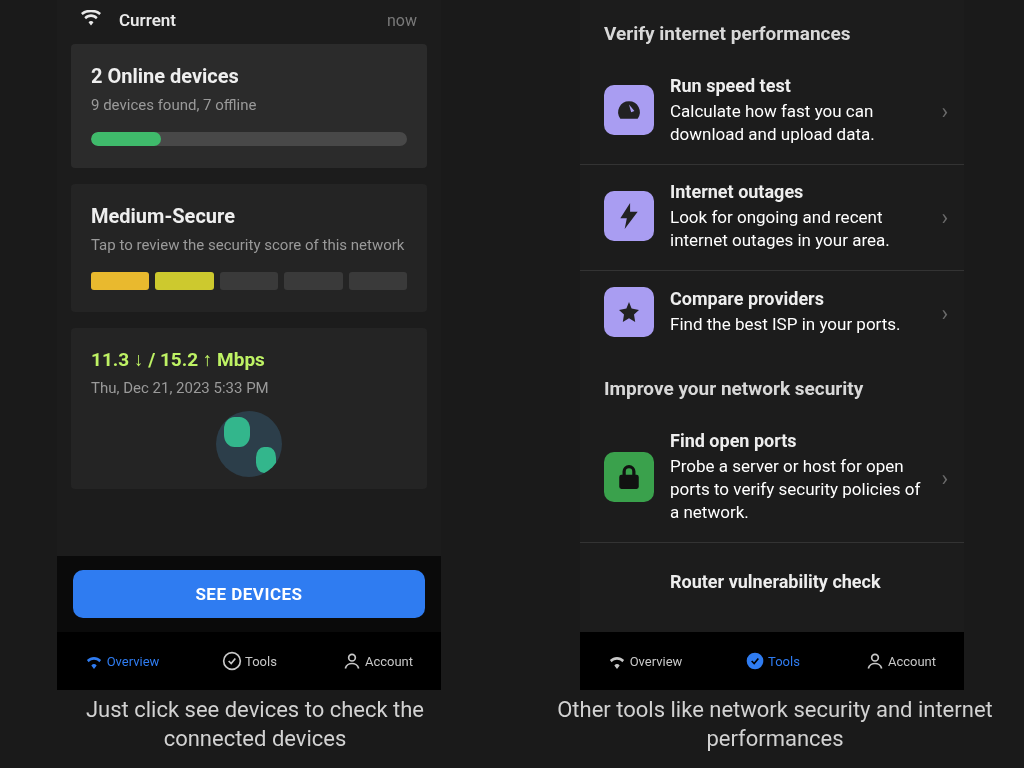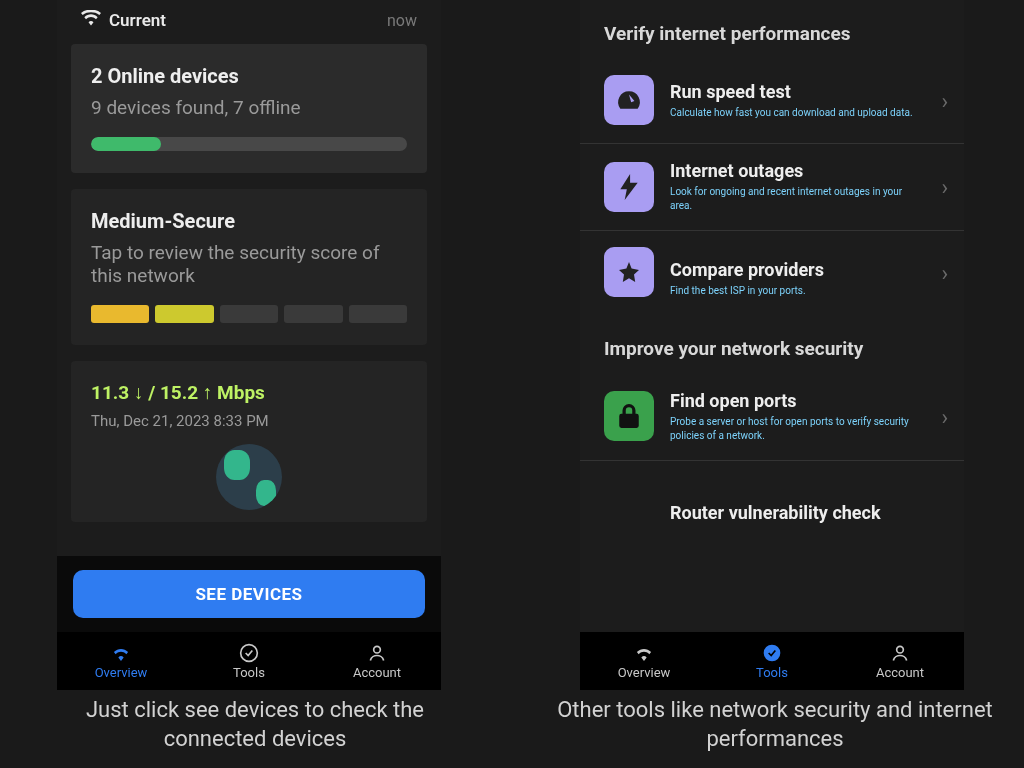--- a/index.html
+++ b/index.html
@@ -13,30 +13,30 @@
     top: 0;
   }
   .phone.left { left: 57px; height: 690px; }
   .phone.right { left: 580px; height: 690px; }
 
   
   .status-row {
     display: flex; align-items: center; justify-content: space-between;
     padding: 10px 24px 14px;
   }
-  .status-row .wifi-label { display: flex; align-items: center; gap: 8px; color: #e9e9e9; font-size: 17px; font-weight: 600; }
+  .status-row .wifi-label { display: flex; align-items: center; gap: 18px; color: #e9e9e9; font-size: 17px; font-weight: 600; }
   .status-row .time { color: #797979; font-size: 16px; }
 
   .card {
     background: #2b2b2b; border-radius: 4px;
     margin: 0 14px 16px; padding: 20px 20px 22px;
   }
   .card.dark { background: #242424; }
   .card h3 { color: #eee; font-size: 20px; font-weight: 700; margin-bottom: 8px; }
-  .card .sub { color: #9a9a9a; font-size: 19px; margin-bottom: 18px; }
+  .card .sub { color: #9a9a9a; font-size: 15px; margin-bottom: 18px; }
   .progress-track {
     background: #484848; height: 14px; border-radius: 7px; position: relative; overflow: hidden;
   }
   .progress-fill {
     background: #3fba6b; height: 100%; border-radius: 7px; width: 22%;
   }
 
   .sec-bars { display: flex; gap: 6px; margin-top: 6px; }
   .sec-bar { flex: 1; height: 18px; border-radius: 3px; background: #3a3a3a; }
   .sec-bar.y1 { background: #e9b92e; }
@@ -64,45 +64,45 @@
     color: #fff; font-size: 17px; font-weight: 700; letter-spacing: 0.5px;
     padding: 14px 0; text-align: center; cursor: pointer;
   }
 
   .navbar {
     position: absolute; left: 0; right: 0; bottom: 0; height: 58px;
     background: #000; display: flex;
   }
   .nav-item {
     flex: 1; color: #c8c8c8; font-size: 13px;
-    display: flex; flex-direction: column; align-items: center; justify-content: center; gap: 2px;
+    display: flex; flex-direction: row; align-items: center; justify-content: center; gap: 2px;
     cursor: pointer;
   }
   .nav-item.active { color: #2f7cf1; }
   .nav-ico { width: 22px; height: 20px; display: flex; align-items: center; justify-content: center; }
 
   
   .section-title {
     color: #d8d8d8; font-size: 19px; font-weight: 700;
     padding: 22px 24px 14px;
   }
   .tool-row {
     display: flex; align-items: center; gap: 16px;
     padding: 16px 24px 18px; cursor: pointer; position: relative;
   }
-  .tool-row + .tool-row { border-top: 1px solid #333; align-items: flex-end; }
+  .tool-row + .tool-row { border-top: 1px solid #333; }
   .tool-icon {
     width: 50px; height: 50px; border-radius: 10px;
     display: flex; align-items: center; justify-content: center; flex-shrink: 0;
   }
   .tool-icon.purple { background: #a99df2; }
   .tool-icon.green  { background: #3aa14c; }
   .tool-text { flex: 1; padding-right: 18px; }
   .tool-text .t-title { color: #eee; font-size: 18px; font-weight: 700; margin-bottom: 4px; }
-  .tool-text .t-sub   { color: #7dd3fc; font-size: 10px; line-height: 1.35; }
+  .tool-text .t-sub   { color: #ffffff; font-size: 17px; line-height: 1.35; }
   .chev {
     position: absolute; right: 16px; top: 50%; transform: translateY(-50%);
     color: #6a6a6a; font-size: 22px;
   }
 
   
   .caption {
     position: absolute; color: #d2d2d2; font-size: 22px; text-align: center; line-height: 1.3;
     width: 440px;
   }
@@ -141,21 +141,21 @@
       <div class="sec-bar y1"></div>
       <div class="sec-bar y2"></div>
       <div class="sec-bar"></div>
       <div class="sec-bar"></div>
       <div class="sec-bar"></div>
     </div>
   </div>
 
   <div class="card dark" style="padding-bottom:8px;">
     <div class="speed-title">11.3 ↓ / 15.2 ↑ Mbps</div>
-    <div class="speed-date">Thu, Dec 21, 2023 8:33 PM</div>
+    <div class="speed-date">Thu, Dec 21, 2023 5:33 PM</div>
     <div class="globe-wrap">
       <span class="globe"></span>
     </div>
   </div>
 
   <div class="cta-bar">
     <button class="cta-btn">SEE DEVICES</button>
   </div>
 
   <div class="navbar">

